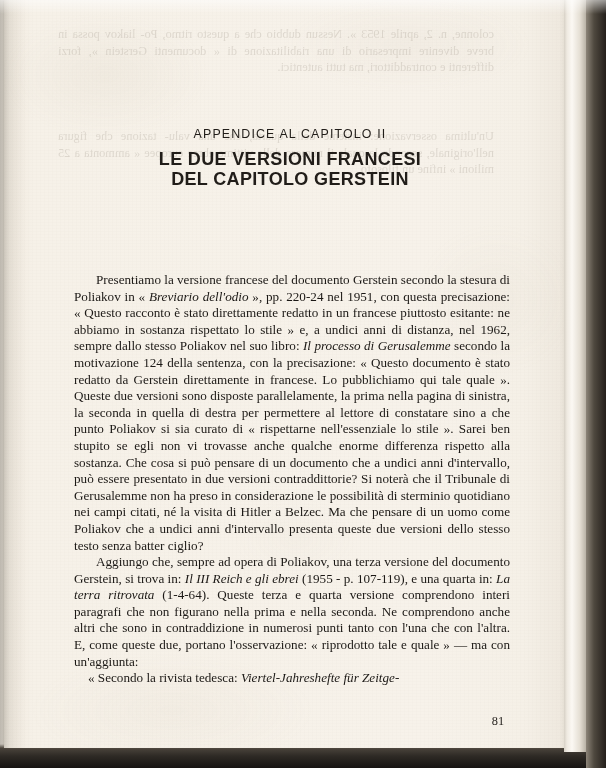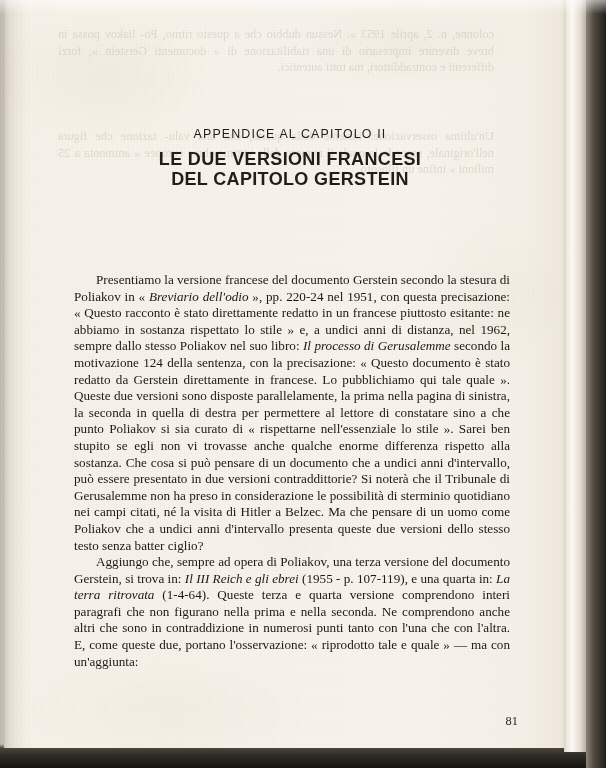--- a/index.html
+++ b/index.html
@@ -203,21 +203,21 @@
   .body-block i { }
 
   .folio {
     position: absolute;
     left: 470px;
     top: 714px;
     width: 40px;
     font-size: 12.4px;
     font-family: "Liberation Serif", serif;
     color: #2a2622;
-    text-align: right;
+    text-align: center;
   }
 
   
   .ink-soft {
     filter: blur(0.16px);
     margin-left: 8px;
   }
 </style>
 </head>
 <body>
@@ -255,19 +255,20 @@
       <div class="heading-kicker">APPENDICE AL CAPITOLO II</div>
       <div class="heading-main">
         <div>LE DUE VERSIONI FRANCESI</div>
         <div>DEL CAPITOLO GERSTEIN</div>
       </div>
     </div>
 
     <div class="body-block" id="body-block">
         <p><span>Presentiamo la versione francese del documento Gerstein secondo la stesura di Poliakov in « </span><i>Breviario dell'odio</i><span> », pp. 220-24 nel 1951, con questa precisazione: « Questo racconto è stato direttamente redatto in un francese piuttosto esitante: ne abbiamo in sostanza rispettato lo stile » e, a undici anni di distanza, nel 1962, sempre dallo stesso Poliakov nel suo libro: </span><i>Il processo di Gerusalemme</i><span> secondo la motivazione 124 della sentenza, con la precisazione: « Questo documento è stato redatto da Gerstein direttamente in francese. Lo pubblichiamo qui tale quale ». Queste due versioni sono disposte parallelamente, la prima nella pagina di sinistra, la seconda in quella di destra per permettere al lettore di constatare sino a che punto Poliakov si sia curato di « rispettarne nell'essenziale lo stile ». Sarei ben stupito se egli non vi trovasse anche qualche enorme differenza rispetto alla sostanza. Che cosa si può pensare di un documento che a undici anni d'intervallo, può essere presentato in due versioni contraddittorie? Si noterà che il Tribunale di Gerusalemme non ha preso in considerazione le possibilità di sterminio quotidiano nei campi citati, né la visita di Hitler a Belzec. Ma che pensare di un uomo come Poliakov che a undici anni d'intervallo presenta queste due versioni dello stesso testo senza batter ciglio?</span></p>
         <p><span>Aggiungo che, sempre ad opera di Poliakov, una terza versione del documento Gerstein, si trova in: </span><i>Il III Reich e gli ebrei</i><span> (1955 - p. 107-119), e una quarta in: </span><i>La terra ritrovata</i><span> (1-4-64). Queste terza e quarta versione comprendono interi paragrafi che non figurano nella prima e nella seconda. Ne comprendono anche altri che sono in contraddizione in numerosi punti tanto con l'una che con l'altra. E, come queste due, portano l'osservazione: « riprodotto tale e quale » — ma con un'aggiunta:</span></p>
+        <p class="no-indent"><span>« Secondo la rivista tedesca: </span><i>Viertel-Jahreshefte für Zeitge-</i></p>
       </div>
 
     <div class="folio">81</div>
   </div>
 
   <div class="top-glare"></div>
 </div>
 
 </body></html>

